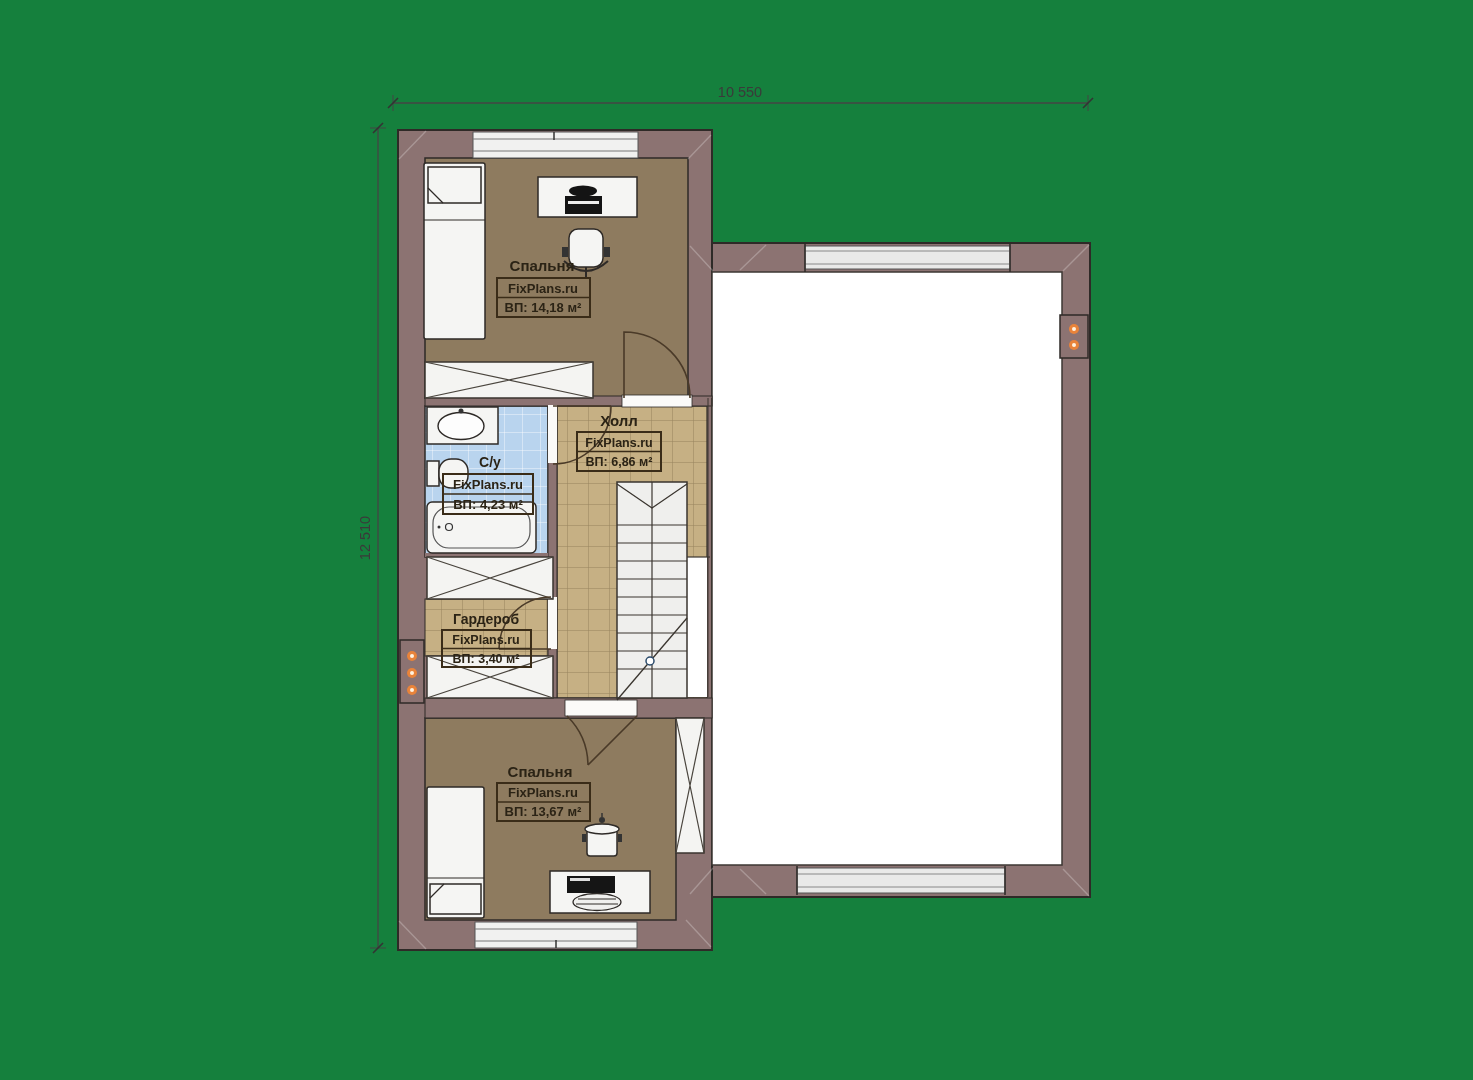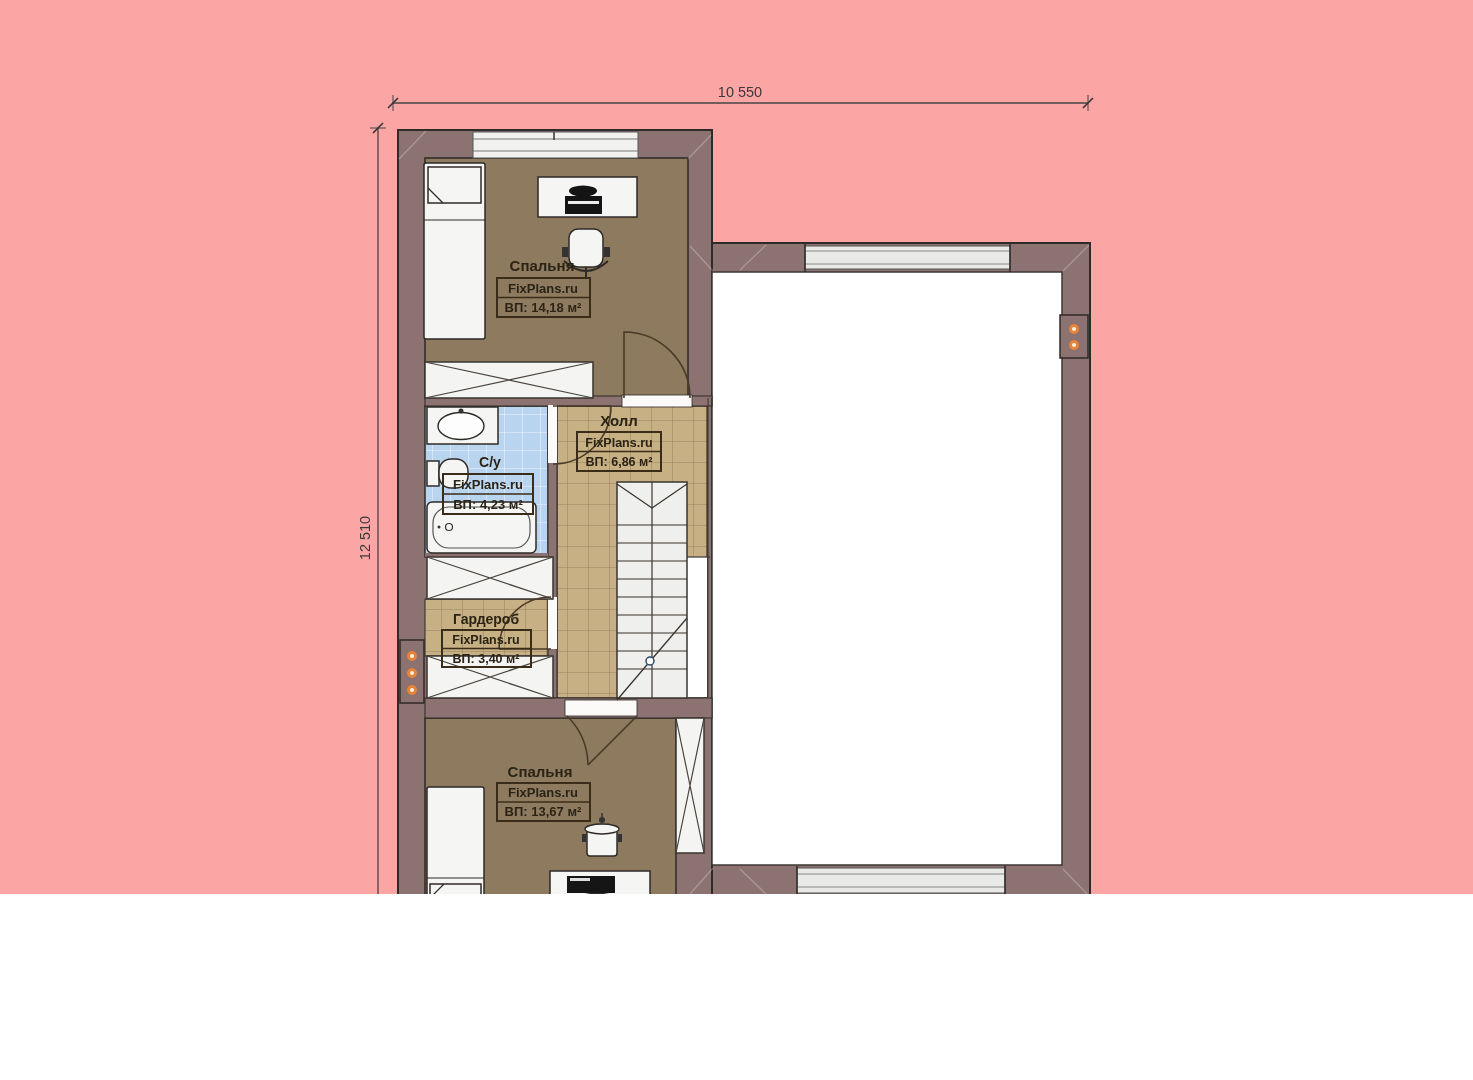--- a/index.html
+++ b/index.html
@@ -1,16 +1,16 @@
 <!DOCTYPE html>
 <html style="--wall: #8c7372; --bedroom-floor: #8e7b5f; --hall-floor: #c6b084; --bath-floor: #b9d4ee; --vent-dot: #e8833a; --label-ink: #2b2315;"><head>
 <meta charset="utf-8">
 <style>
   html,body{margin:0;padding:0;background:#ffffff;}
-  .stage{position:relative;width:1473px;height:894px;background:#fca5a5;overflow:hidden;
+  .stage{position:relative;width:1473px;height:1080px;background:#15803d;overflow:hidden;
          font-family:"Liberation Sans", sans-serif;}
   svg{position:absolute;left:0;top:0;}
   text{font-family:"Liberation Sans", sans-serif;}
   .dim-text{font-size:14.5px;fill:#3a3a3a;}
   .room-name{font-size:15px;font-weight:bold;fill:var(--label-ink);}
   .box-text{font-size:13px;font-weight:bold;fill:var(--label-ink);}
   .label-box{fill:none;stroke:#3a2c18;stroke-width:2;}
   .wall{fill:var(--wall);stroke:#2e2a27;stroke-width:2;}
   .wall-thin{fill:var(--wall);}
   .furn{fill:#f5f5f3;stroke:#2e2a27;stroke-width:1.5;}

